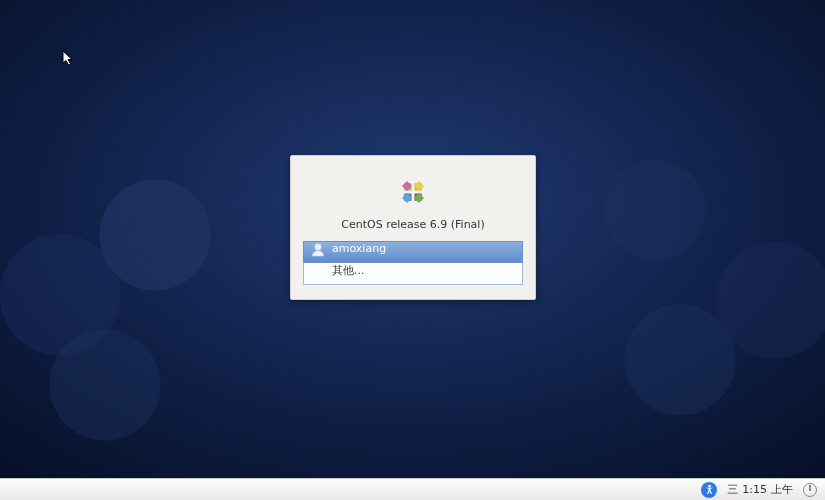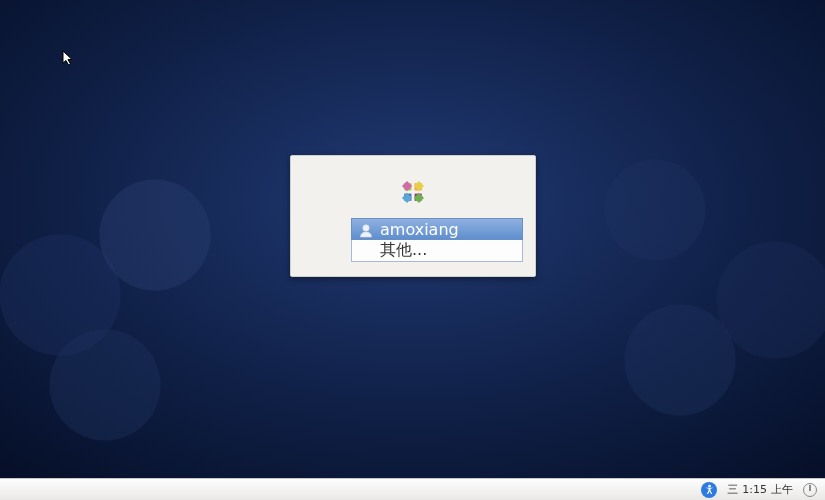--- a/index.html
+++ b/index.html
@@ -27,26 +27,25 @@
     background: #f2f1ee;
     border: 1px solid #d0cfcc;
     border-radius: 2px;
     box-shadow: 0 2px 6px rgba(0,0,0,0.4);
     padding: 10px 12px 14px;
   }
   .logo-wrap { display:flex; justify-content:center; margin: 6px 0 6px; }
   .release-text { text-align:center; font-size: 11px; color:#333; margin-bottom: 10px; }
 
   .user-row {
-    display:flex; align-items:flex-end; height:22px;
+    display:flex; align-items:flex-start; height:22px;
     border:1px solid #a8b8d8;
     padding: 0 6px;
-    font-size: 16px;
+    font-size: 11px;
     cursor: pointer;
-    margin-left: 48px;
   }
   .user-row.selected {
     background: linear-gradient(to bottom, #8fb0df 0%, #5f8fcf 100%);
     color:#fff;
     border:1px solid #6a8fc4;
   }
   .user-row.other {
     background:#fdfdfd;
     color:#333;
     border-top: none;
@@ -97,20 +96,21 @@
           <rect x="4" y="4" width="18" height="18" fill="#8e3a8b"></rect>
           <g transform="rotate(45)">
             <rect x="-9" y="-30" width="18" height="18" fill="#e7cf4a"></rect>
             <rect x="-9" y="12" width="18" height="18" fill="#5aa7d6"></rect>
             <rect x="-30" y="-9" width="18" height="18" fill="#d06aa8"></rect>
             <rect x="12" y="-9" width="18" height="18" fill="#6fb04c"></rect>
           </g>
         </g>
       </svg>
     </div>
+    <div class="release-text">CentOS release 6.9 (Final)</div>
 
     <div class="user-row selected">
       <span class="avatar-icon">
         <svg width="16" height="16" viewBox="0 0 16 16">
           <circle cx="8" cy="5" r="3.2" fill="#eef2f7" stroke="#d4def0" stroke-width="0.6"></circle>
           <path d="M2.5 14 C2.5 10.5 5 9 8 9 C11 9 13.5 10.5 13.5 14 Z" fill="#eef2f7" stroke="#d4def0" stroke-width="0.6"></path>
         </svg>
       </span>
       <span>amoxiang</span>
     </div>

